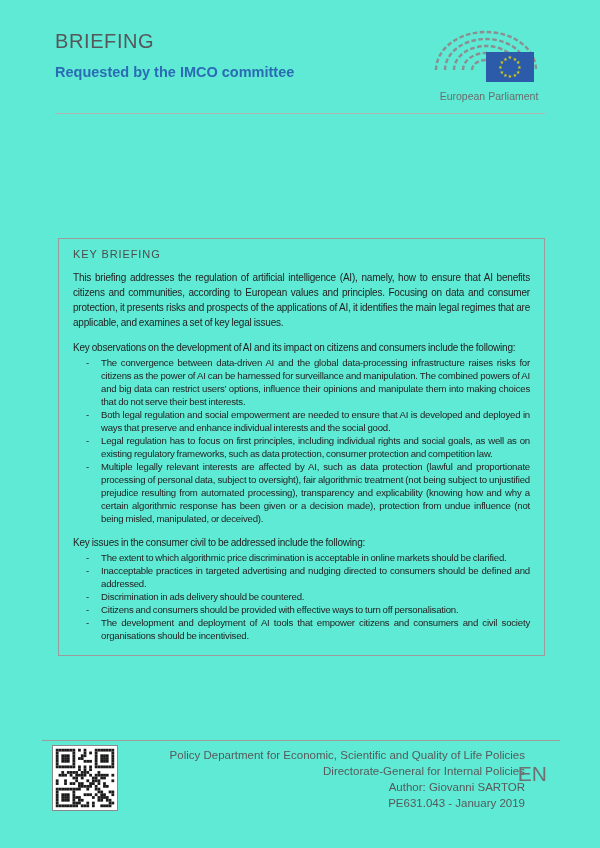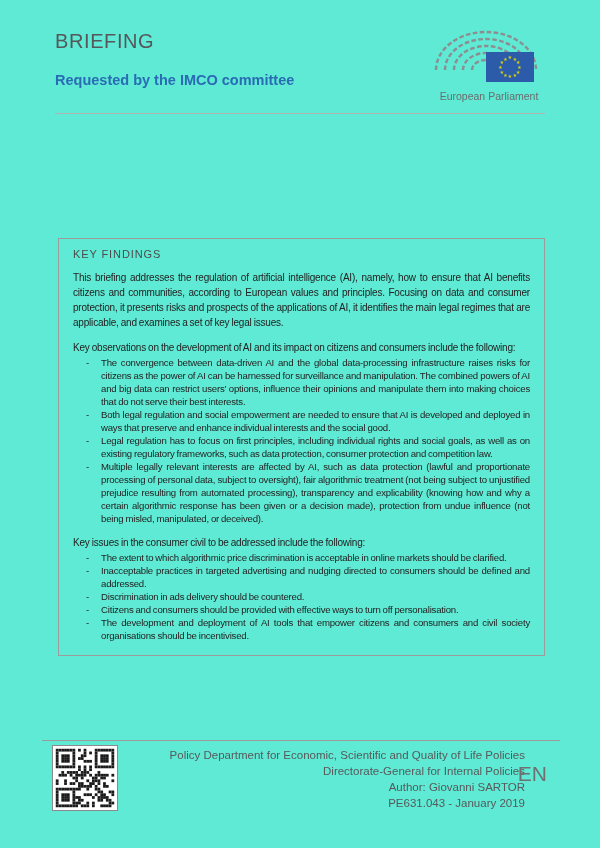--- a/index.html
+++ b/index.html
@@ -4,21 +4,21 @@
 <style>
   html,body{margin:0;padding:0;background:#e8e8e6;}
   .page{
     position:relative;width:600px;height:848px;margin:0 auto;
     background:#5eead4;overflow:hidden;
     font-family:Liberation Sans, sans-serif;color:#222;
   }
   
   .kicker{position:absolute;left:55px;top:30px;font-size:20px;font-weight:400;
     color:#56575b;letter-spacing:.6px;}
-  .subtitle{position:absolute;left:55px;top:72px;font-size:14.5px;font-weight:700;
+  .subtitle{position:absolute;left:55px;top:64px;font-size:14.5px;font-weight:700;
     color:#2a6cb4;}
   .ep-logo{position:absolute;left:428px;top:24px;width:122px;height:82px;}
   .header-rule{position:absolute;left:55px;right:55px;top:113px;height:1px;
     background:#b3b3b3;}
   
   .doc-title{position:absolute;left:35px;right:35px;top:131px;margin:0;
     text-align:center;font-size:24.5px;line-height:36px;font-weight:700;color:#1d4f9b;}
   
   .kf-box{position:absolute;left:58px;right:55px;top:238px;
     border:1px solid #9c9c9c;padding:9px 14px 13px;box-sizing:border-box;}
@@ -69,21 +69,21 @@
         <text x="73.8" y="40.0" font-size="4.8" text-anchor="middle" fill="#d8ce12">★</text>
         <text x="77.3" y="36.5" font-size="4.8" text-anchor="middle" fill="#d8ce12">★</text>
       </g>
     <text x="61" y="76" text-anchor="middle" font-size="10.5" fill="#6b6c6e">European Parliament</text>
   </svg>
 
   <div class="header-rule"></div>
 
 
   <div class="kf-box">
-    <div class="kf-heading">KEY FINDINGS</div>
+    <div class="kf-heading">KEY BRIEFING</div>
     <p>This briefing addresses the regulation of artificial intelligence (AI), namely, how to ensure that AI benefits citizens and communities, according to European values and principles. Focusing on data and consumer protection, it presents risks and prospects of the applications of AI, it identifies the main legal regimes that are applicable, and examines a set of key legal issues.</p>
     <p>Key observations on the development of AI and its impact on citizens and consumers include the following:</p>
     <ul>
         <li>The convergence between data-driven AI and the global data-processing infrastructure raises risks for citizens as the power of AI can be harnessed for surveillance and manipulation. The combined powers of AI and big data can restrict users’ options, influence their opinions and manipulate them into making choices that do not serve their best interests.</li>
         <li>Both legal regulation and social empowerment are needed to ensure that AI is developed and deployed in ways that preserve and enhance individual interests and the social good.</li>
         <li>Legal regulation has to focus on first principles, including individual rights and social goals, as well as on existing regulatory frameworks, such as data protection, consumer protection and competition law.</li>
         <li>Multiple legally relevant interests are affected by AI, such as data protection (lawful and proportionate processing of personal data, subject to oversight), fair algorithmic treatment (not being subject to unjustified prejudice resulting from automated processing), transparency and explicability (knowing how and why a certain algorithmic response has been given or a decision made), protection from undue influence (not being misled, manipulated, or deceived).</li>
       </ul>
     <p>Key issues in the consumer civil to be addressed include the following:</p>
     <ul>

